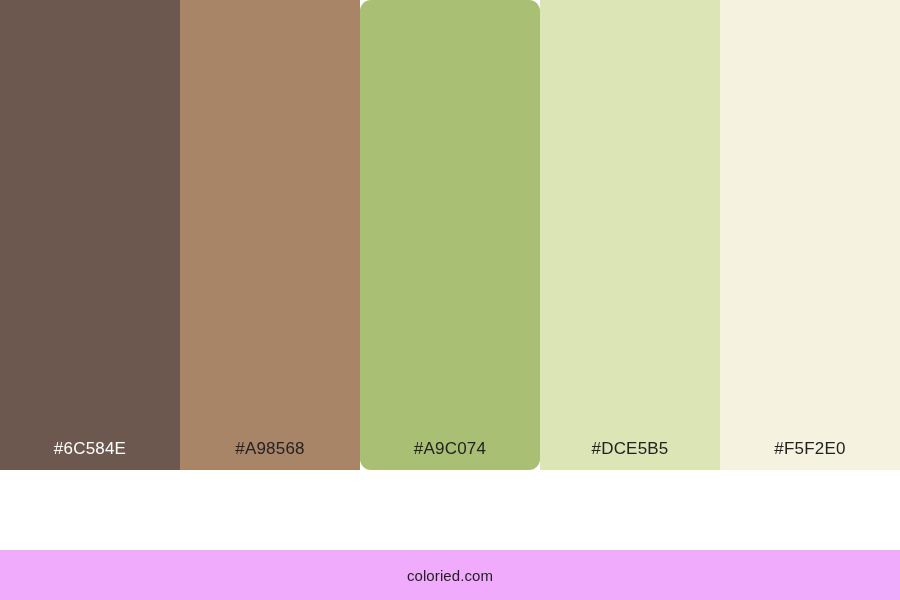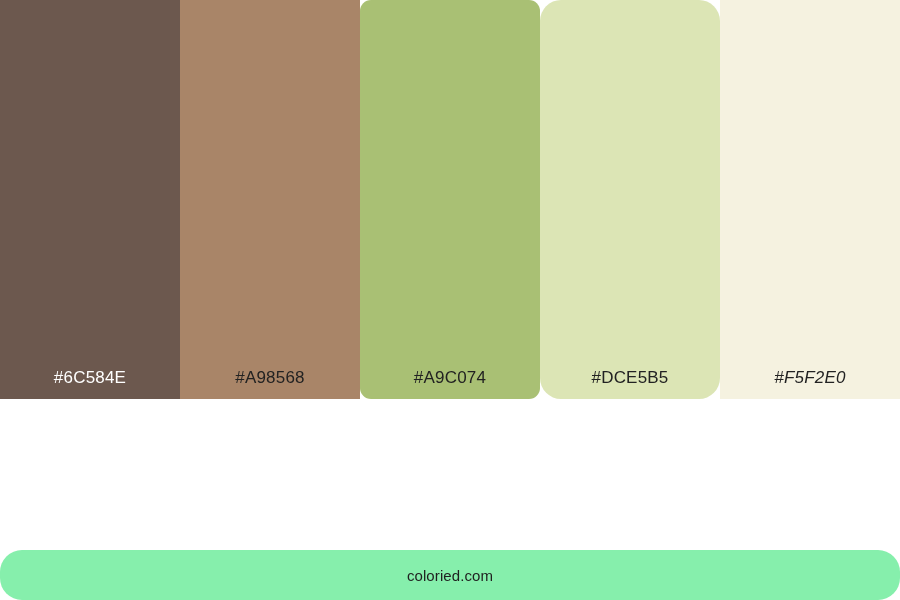--- a/index.html
+++ b/index.html
@@ -22,21 +22,21 @@
     background: #ffffff;
   }
   #swatch-strip {
     display: flex;
     flex-direction: row;
     width: 900px;
     height: 550px;
   }
   .swatch {
     flex: 1 1 0;
-    height: 399px;
+    height: 470px;
     position: relative;
     display: flex;
     align-items: flex-end;
     justify-content: center;
   }
   .swatch-label {
     display: block;
     width: 100%;
     text-align: center;
     font-size: 17px;
@@ -82,27 +82,27 @@
     </div>
 
     <div class="swatch" style="background-color: rgb(169, 133, 104);">
       <span class="swatch-label label-dark">#A98568</span>
     </div>
 
     <div class="swatch" style="background-color: rgb(169, 192, 116); border-radius: 11px;">
       <span class="swatch-label label-dark">#A9C074</span>
     </div>
 
-    <div class="swatch" style="background-color: rgb(220, 229, 181); border-radius: 21px;">
+    <div class="swatch" style="background-color: rgb(220, 229, 181);">
       <span class="swatch-label label-dark">#DCE5B5</span>
     </div>
 
-    <div class="swatch" style="background-color: rgb(245, 242, 224); font-style: italic;">
+    <div class="swatch" style="background-color: rgb(245, 242, 224);">
       <span class="swatch-label label-dark">#F5F2E0</span>
     </div>
 
   </div>
 
-  <div id="footer-bar" style="background-color: #86efac; border-radius: 22px;">
+  <div id="footer-bar" style="background-color: #f0abfc;">
     <span id="site-credit" style="color: rgb(31, 31, 31);">coloried.com</span>
   </div>
 
 </div>
 
 </body></html>

